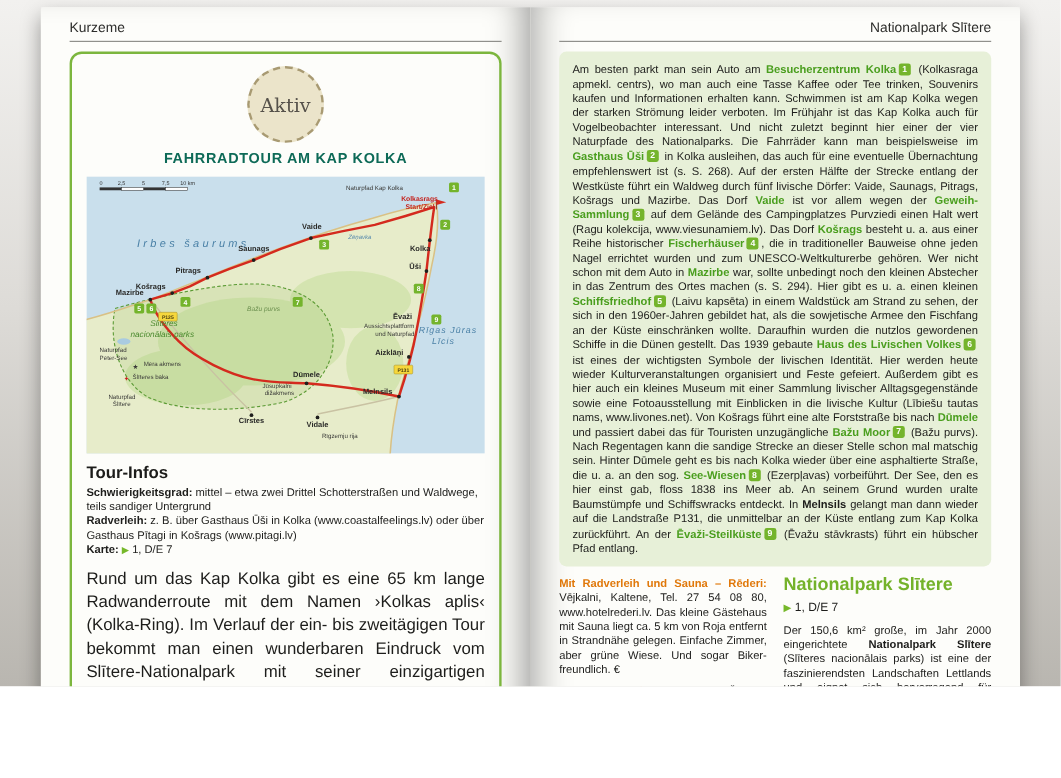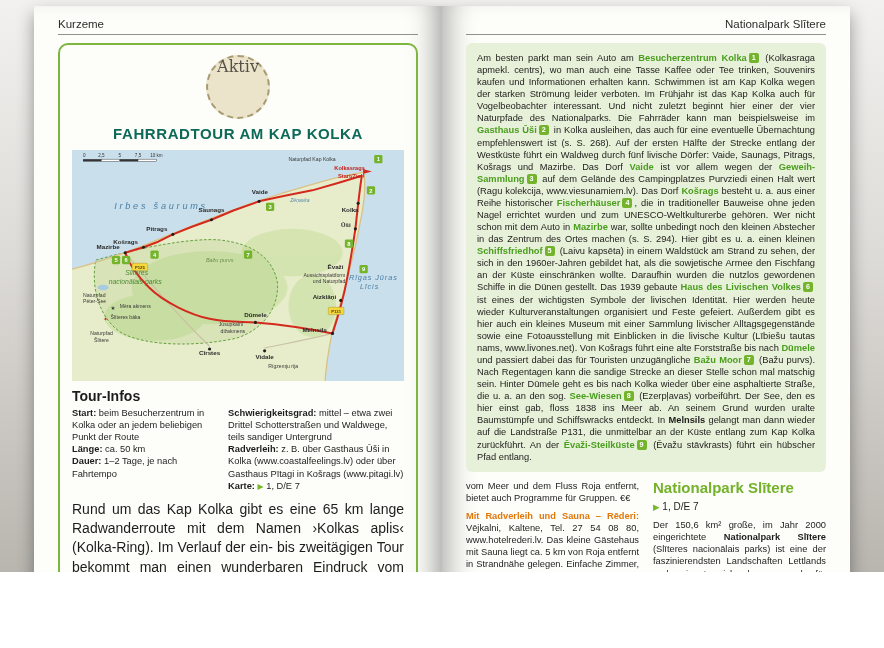--- a/index.html
+++ b/index.html
@@ -15,23 +15,23 @@
   .stack{position:absolute;top:626px;left:40px;width:804px;height:16px;border-radius:0 0 8px 8px;
          background:repeating-linear-gradient(180deg,#ece6d6 0 2px,#c9c2ae 2px 3px);
          box-shadow:0 3px 6px rgba(0,0,0,.4);}
   .phead{font-size:11.5px;color:#2d2d2b;border-bottom:1px solid #90908c;padding-bottom:4px;margin-bottom:8px;}
   .phead.r{text-align:right;}
   .pnum{position:absolute;bottom:7px;left:0;width:100%;text-align:center;font-size:11px;color:#2d2d2b;}
 
   
   .activity-box{border:2px solid #7cb63e;border-radius:10px;padding:8px 12px 10px 12px;}
   .aktiv-badge{width:60px;height:60px;border-radius:50%;border:2px dashed #a89a72;background:#ebe4ca;
-               margin:2px auto 6px auto;display:flex;align-items:flex-start;justify-content:center;
+               margin:2px auto 6px auto;display:flex;align-items:center;justify-content:center;
                font-family:"DejaVu Serif",serif;font-size:16px;color:#55514a;}
-  .tour-title{text-align:center;font-weight:bold;font-size:15px;letter-spacing:.6px;color:#0d6a57;margin:2px 0 8px 0;}
+  .tour-title{text-align:center;font-weight:bold;font-size:12px;letter-spacing:.6px;color:#0d6a57;margin:2px 0 8px 0;}
   .map{line-height:0;}
   .map svg{width:100%;height:auto;display:block;}
   .ti-head{font-size:14px;font-weight:bold;color:#1c1c1a;margin:7px 0 3px 0;}
   .ti-cols{display:flex;gap:10px;font-size:9.3px;line-height:1.3;color:#1d1d1b;}
   .ti-col.a{flex:0 0 44%;}
   .ti-col.b{flex:1;}
   .intro{font-size:14px;line-height:1.38;text-align:justify;color:#1d1d1b;margin-top:8px;}
 
   
   .green-panel{background:#e7f0d8;border-radius:6px;padding:9px 11px;font-size:9.3px;line-height:1.3;
@@ -190,40 +190,38 @@
                 <text x="288" y="177.8" text-anchor="middle" class="mroad-t">P131</text>
                 <rect x="65.5" y="123.5" width="17" height="8" rx="1" class="mroad"></rect>
                 <text x="74" y="129.8" text-anchor="middle" class="mroad-t">P125</text>
               </g>
           </svg>
         </div>
 
         <div class="tour-infos">
           <div class="ti-head">Tour-Infos</div>
           <div class="ti-cols">
-            <div class="ti-col a"><span class="hl-bold">Start:</span><span> beim Besucherzentrum in Kolka oder an jedem beliebigen Punkt der Route</span><br><span class="hl-bold">Länge:</span><span> ca. 50 km</span><br><span class="hl-bold">Dauer:</span><span> 1–2 Tage, je nach Fahrtempo</span></div>
             <div class="ti-col b"><span class="hl-bold">Schwierigkeitsgrad:</span><span> mittel – etwa zwei Drittel Schotterstraßen und Waldwege, teils sandiger Untergrund</span><br><span class="hl-bold">Radverleih:</span><span> z. B. über Gasthaus Ūši in Kolka (www.coastalfeelings.lv) oder über Gasthaus Pītagi in Košrags (www.pitagi.lv)</span><br><span class="hl-bold">Karte:</span><span> </span><span class="arrow">▶</span><span> 1, D/E 7</span></div>
           </div>
         </div>
 
         <div class="intro"><span>Rund um das Kap Kolka gibt es eine 65 km lange Radwanderroute mit dem Namen ›Kolkas aplis‹ (Kolka-Ring). Im Verlauf der ein- bis zweitägigen Tour bekommt man einen wunderbaren Eindruck vom Slītere-Nationalpark mit seiner einzigartigen Naturlandschaft, von den livischen Fischerdörfern an der Westküste und dem wilden Kap Kolka im Norden.</span></div>
       </div>
 
     </div>
 
     <div class="page right">
       <div class="phead r">
         <span>Nationalpark Slītere</span>
       </div>
 
       <div class="green-panel"><span>Am besten parkt man sein Auto am </span><span class="hl-green">Besucherzentrum Kolka</span><span class="nbadge">1</span><span> (Kolkasraga apmekl. centrs), wo man auch eine Tasse Kaffee oder Tee trinken, Souvenirs kaufen und Informationen erhalten kann. Schwimmen ist am Kap Kolka wegen der starken Strömung leider verboten. Im Frühjahr ist das Kap Kolka auch für Vogelbeobachter interessant. Und nicht zuletzt beginnt hier einer der vier Naturpfade des Nationalparks. Die Fahrräder kann man beispielsweise im </span><span class="hl-green">Gasthaus Ūši</span><span class="nbadge">2</span><span> in Kolka ausleihen, das auch für eine eventuelle Übernachtung empfehlenswert ist (s. S. 268). Auf der ersten Hälfte der Strecke entlang der Westküste führt ein Waldweg durch fünf livische Dörfer: Vaide, Saunags, Pitrags, Košrags und Mazirbe. Das Dorf </span><span class="hl-green">Vaide</span><span> ist vor allem wegen der </span><span class="hl-green">Geweih-Sammlung</span><span class="nbadge">3</span><span> auf dem Gelände des Campingplatzes Purvziedi einen Halt wert (Ragu kolekcija, www.viesunamiem.lv). Das Dorf </span><span class="hl-green">Košrags</span><span> besteht u. a. aus einer Reihe historischer </span><span class="hl-green">Fischerhäuser</span><span class="nbadge">4</span><span>, die in traditioneller Bauweise ohne jeden Nagel errichtet wurden und zum UNESCO-Weltkulturerbe gehören. Wer nicht schon mit dem Auto in </span><span class="hl-green">Mazirbe</span><span> war, sollte unbedingt noch den kleinen Abstecher in das Zentrum des Ortes machen (s. S. 294). Hier gibt es u. a. einen kleinen </span><span class="hl-green">Schiffsfriedhof</span><span class="nbadge">5</span><span> (Laivu kapsēta) in einem Waldstück am Strand zu sehen, der sich in den 1960er-Jahren gebildet hat, als die sowjetische Armee den Fischfang an der Küste einschränken wollte. Daraufhin wurden die nutzlos gewordenen Schiffe in die Dünen gestellt. Das 1939 gebaute </span><span class="hl-green">Haus des Livischen Volkes</span><span class="nbadge">6</span><span> ist eines der wichtigsten Symbole der livischen Identität. Hier werden heute wieder Kulturveranstaltungen organisiert und Feste gefeiert. Außerdem gibt es hier auch ein kleines Museum mit einer Sammlung livischer Alltagsgegenstände sowie eine Fotoausstellung mit Einblicken in die livische Kultur (Lībiešu tautas nams, www.livones.net). Von Košrags führt eine alte Forststraße bis nach </span><span class="hl-green">Dūmele</span><span> und passiert dabei das für Touristen unzugängliche </span><span class="hl-green">Bažu Moor</span><span class="nbadge">7</span><span> (Bažu purvs). Nach Regentagen kann die sandige Strecke an dieser Stelle schon mal matschig sein. Hinter Dūmele geht es bis nach Kolka wieder über eine asphaltierte Straße, die u. a. an den sog. </span><span class="hl-green">See-Wiesen</span><span class="nbadge">8</span><span> (Ezerpļavas) vorbeiführt. Der See, den es hier einst gab, floss 1838 ins Meer ab. An seinem Grund wurden uralte Baumstümpfe und Schiffswracks entdeckt. In </span><span class="hl-bold">Melnsils</span><span> gelangt man dann wieder auf die Landstraße P131, die unmittelbar an der Küste entlang zum Kap Kolka zurückführt. An der </span><span class="hl-green">Ēvaži-Steilküste</span><span class="nbadge">9</span><span> (Ēvažu stāvkrasts) führt ein hübscher Pfad entlang.</span></div>
 
       <div class="cols">
         <div class="col">
-          <p class="listing"><span>vom Meer und dem Fluss Roja entfernt, bietet auch Programme für Gruppen. €€</span></p>
           <p class="listing"><span class="hl-orange">Mit Radverleih und Sauna – Rēderi:</span><span> Vējkalni, Kaltene, Tel. 27 54 08 80, www.hotelrederi.lv. Das kleine Gästehaus mit Sauna liegt ca. 5 km von Roja entfernt in Strandnähe gelegen. Einfache Zimmer, aber grüne Wiese. Und sogar Biker-freundlich. €</span></p>
           <p class="listing"><span class="hl-orange">Rustikal-gemütlich – Amoliņi:</span><span> Čiekuru 3, Mērsrags, Tel. 28 33 33 33, https://amolini.hotelonia.com. Apartments direkt am Strand, teils mit Meerblick. Das Blockhaus hat durch viel Holz innen eine warme Atmosphäre. Terrasse und Gemeinschaftsküche, Parkplätze und Fahrradverleih, Billardtisch und SUP sind für Gäste kostenlos. €€</span></p>
         </div>
         <div class="col">
           <h2 class="sec-head">Nationalpark Slītere</h2>
           <div class="ref"><span class="arrow">▶</span><span> 1, D/E 7</span></div>
           <div class="body"><span>Der 150,6 km² große, im Jahr 2000 eingerichtete </span><span class="hl-bold">Nationalpark Slītere</span><span> (Slīteres nacionālais parks) ist eine der faszinierendsten Landschaften Lettlands und eignet sich hervorragend für Wanderungen oder Fahrradtouren (s. links). Die Natur profitierte während der Sowjetherrschaft von der Grenzlage zu Westeuropa: Ein Großteil der Küstenregion war militärisches Sperrgebiet. Der kaum besiedelte Nationalpark, dessen Kern ein einzigartiger Küstenurwald ist, könnte fast schon als geologisches Freilichtmuseum bezeichnet wer-</span></div>
         </div>
       </div>
 

